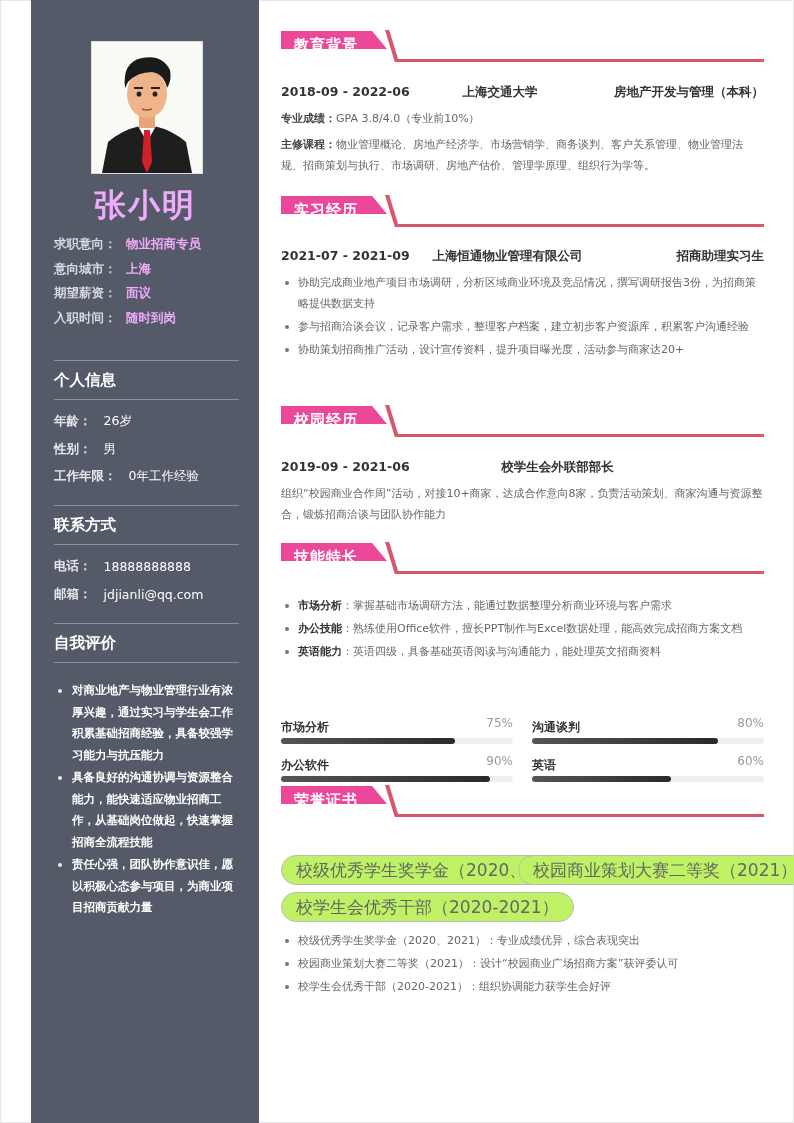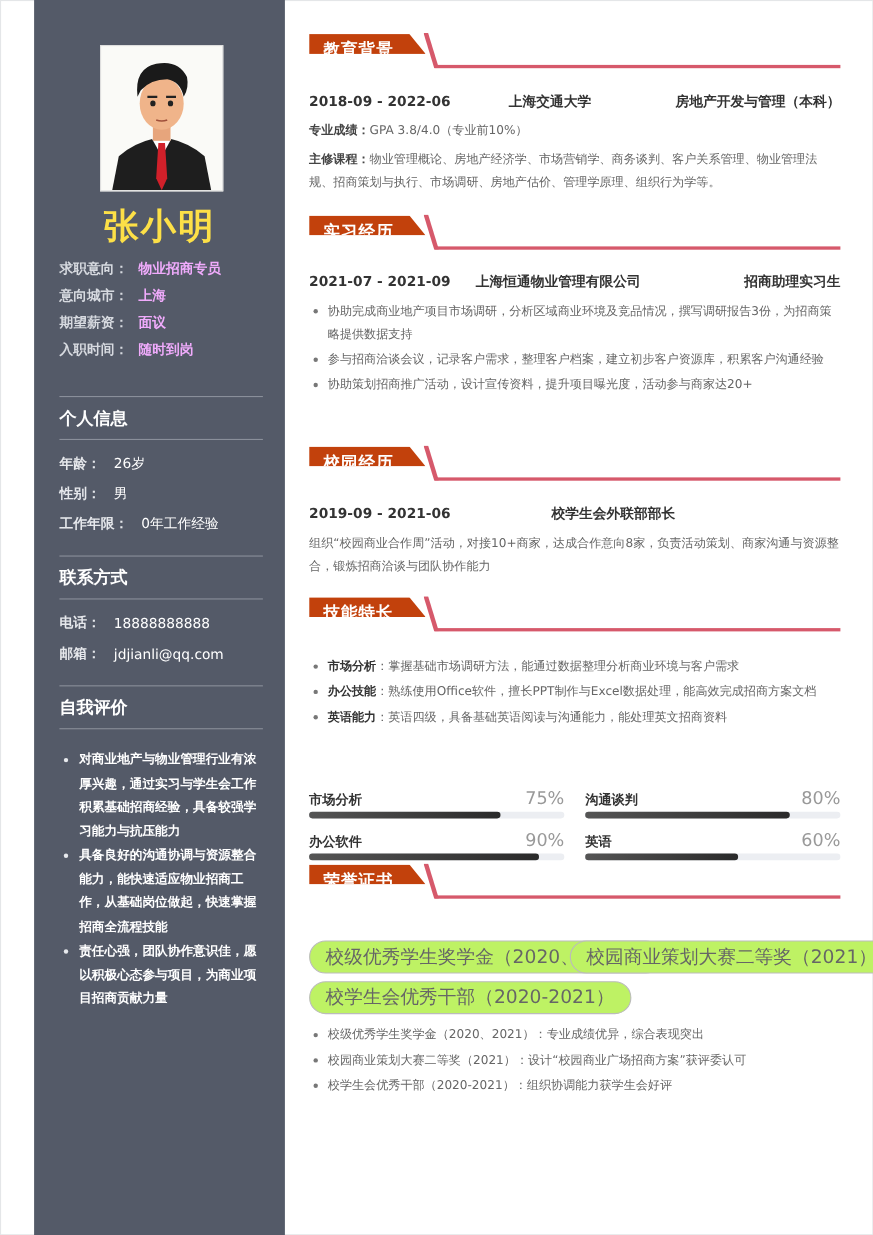--- a/index.html
+++ b/index.html
@@ -17,21 +17,21 @@
   .sidebar {
     position: absolute; left: 31px; top: 0; width: 228px; height: 1123px;
     background: #545a68; color: #fff;
   }
   .photo {
     position: absolute; left: 60px; top: 41px; width: 110px; height: 131px;
     background: #fafaf7; overflow: hidden; border: 1px solid #ddd;
   }
   .name {
     position: absolute; left: 0; top: 184px; width: 228px; text-align: center;
-    font-size: 32px; font-weight: bold; letter-spacing: 2px; color: #fde047;
+    font-size: 32px; font-weight: bold; letter-spacing: 2px; color: #f0abfc;
   }
   .intent { position: absolute; left: 23px; top: 236px; width: 190px; }
   .intent .row { height: 24.5px; font-size: 12.5px; font-weight: bold; display: flex; }
   .intent .k { color: #d7dae0; width: 72px; }
   .intent .v { color: #f0abfc; }
   .side-sec { position: absolute; left: 23px; width: 185px; }
   .side-sec .hr { height: 1px; background: #8a8f9a; }
   .side-sec .title { font-size: 15.5px; font-weight: bold; color: #fff; padding: 9px 0 8px 0; }
   .kv { display: flex; font-size: 12.5px; height: 27.5px; align-items: center; }
   .kv .k { font-weight: bold; color: #e6e8ec; }
@@ -42,21 +42,21 @@
     line-height: 21.5px; color: #fff; margin-bottom: 1px;
   }
   .self-list li::before {
     content: ""; position: absolute; left: 4px; top: 9px; width: 4px; height: 4px;
     border-radius: 50%; background: #e8eaee;
   }
   
   .main { position: absolute; left: 281px; top: 0; width: 483px; }
   .sec-head { position: absolute; left: 0; width: 483px; height: 32px; }
   .sec-head .block {
-    position: absolute; left: 0; top: 0; width: 106px; height: 18px; background: #c2410c;
+    position: absolute; left: 0; top: 0; width: 106px; height: 18px; background: #ec4899;
     clip-path: polygon(0 0, 86% 0, 100% 100%, 0 100%);
   }
   .sec-head .block span {
     position: absolute; left: 13px; top: 5px; font-size: 15px; font-weight: bold; color: #fff; letter-spacing: 1px;
   }
   .sec-head .slash {
     position: absolute; left: 104px; top: -1px; width: 14px; height: 32px; background: #d6596b;
     clip-path: polygon(0 0, 30% 0, 100% 100%, 70% 100%);
   }
   .sec-head .line {
@@ -72,21 +72,21 @@
   .blist li {
     position: relative; padding-left: 17px; font-size: 11px; line-height: 21px; color: #666; margin-bottom: 2px;
   }
   .blist li::before {
     content: ""; position: absolute; left: 4px; top: 9px; width: 4px; height: 4px; border-radius: 50%; background: #777;
   }
   .blist li b { color: #333; }
   .bars { position: absolute; left: 0; top: 716px; width: 483px; }
   .bar { position: absolute; width: 232px; }
   .bar .lbl { font-size: 12px; font-weight: bold; color: #333; }
-  .bar .pct { position: absolute; right: 0; top: 0; font-size: 16px; color: #999; }
+  .bar .pct { position: absolute; right: 0; top: 0; font-size: 12px; color: #999; }
   .bar .track { position: absolute; left: 0; top: 22px; width: 232px; height: 6px; border-radius: 3px; background: #eceef2; }
   .bar .fill { height: 6px; border-radius: 3px; background: linear-gradient(90deg, #555, #2a2a2a); }
   .pills { position: absolute; left: 0; top: 855px; width: 483px; }
   .pill {
     position: absolute; height: 28px; border: 1px solid #bbb; border-radius: 15px; background: #bef264;
     font-size: 17px; color: #666; line-height: 28px; padding: 0 14px; white-space: nowrap;
   }
 </style>
 </head>
 <body>

